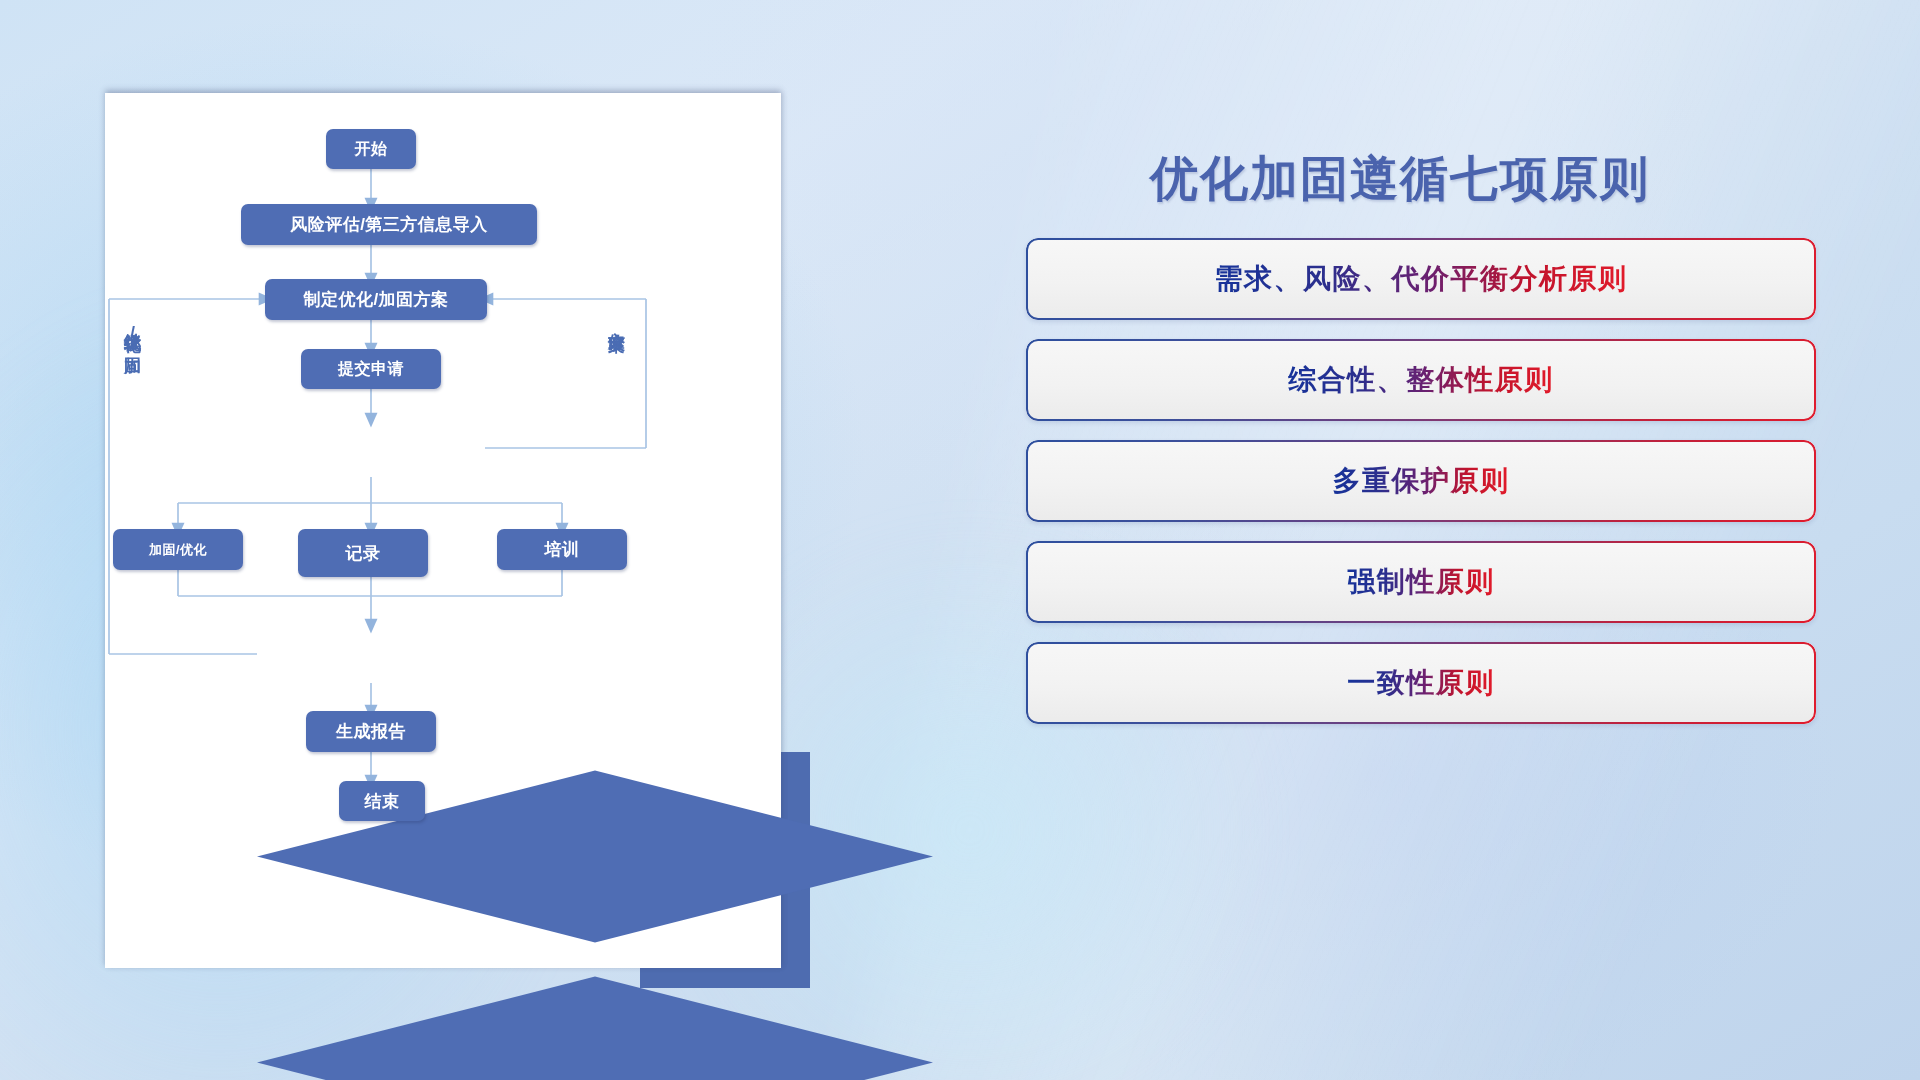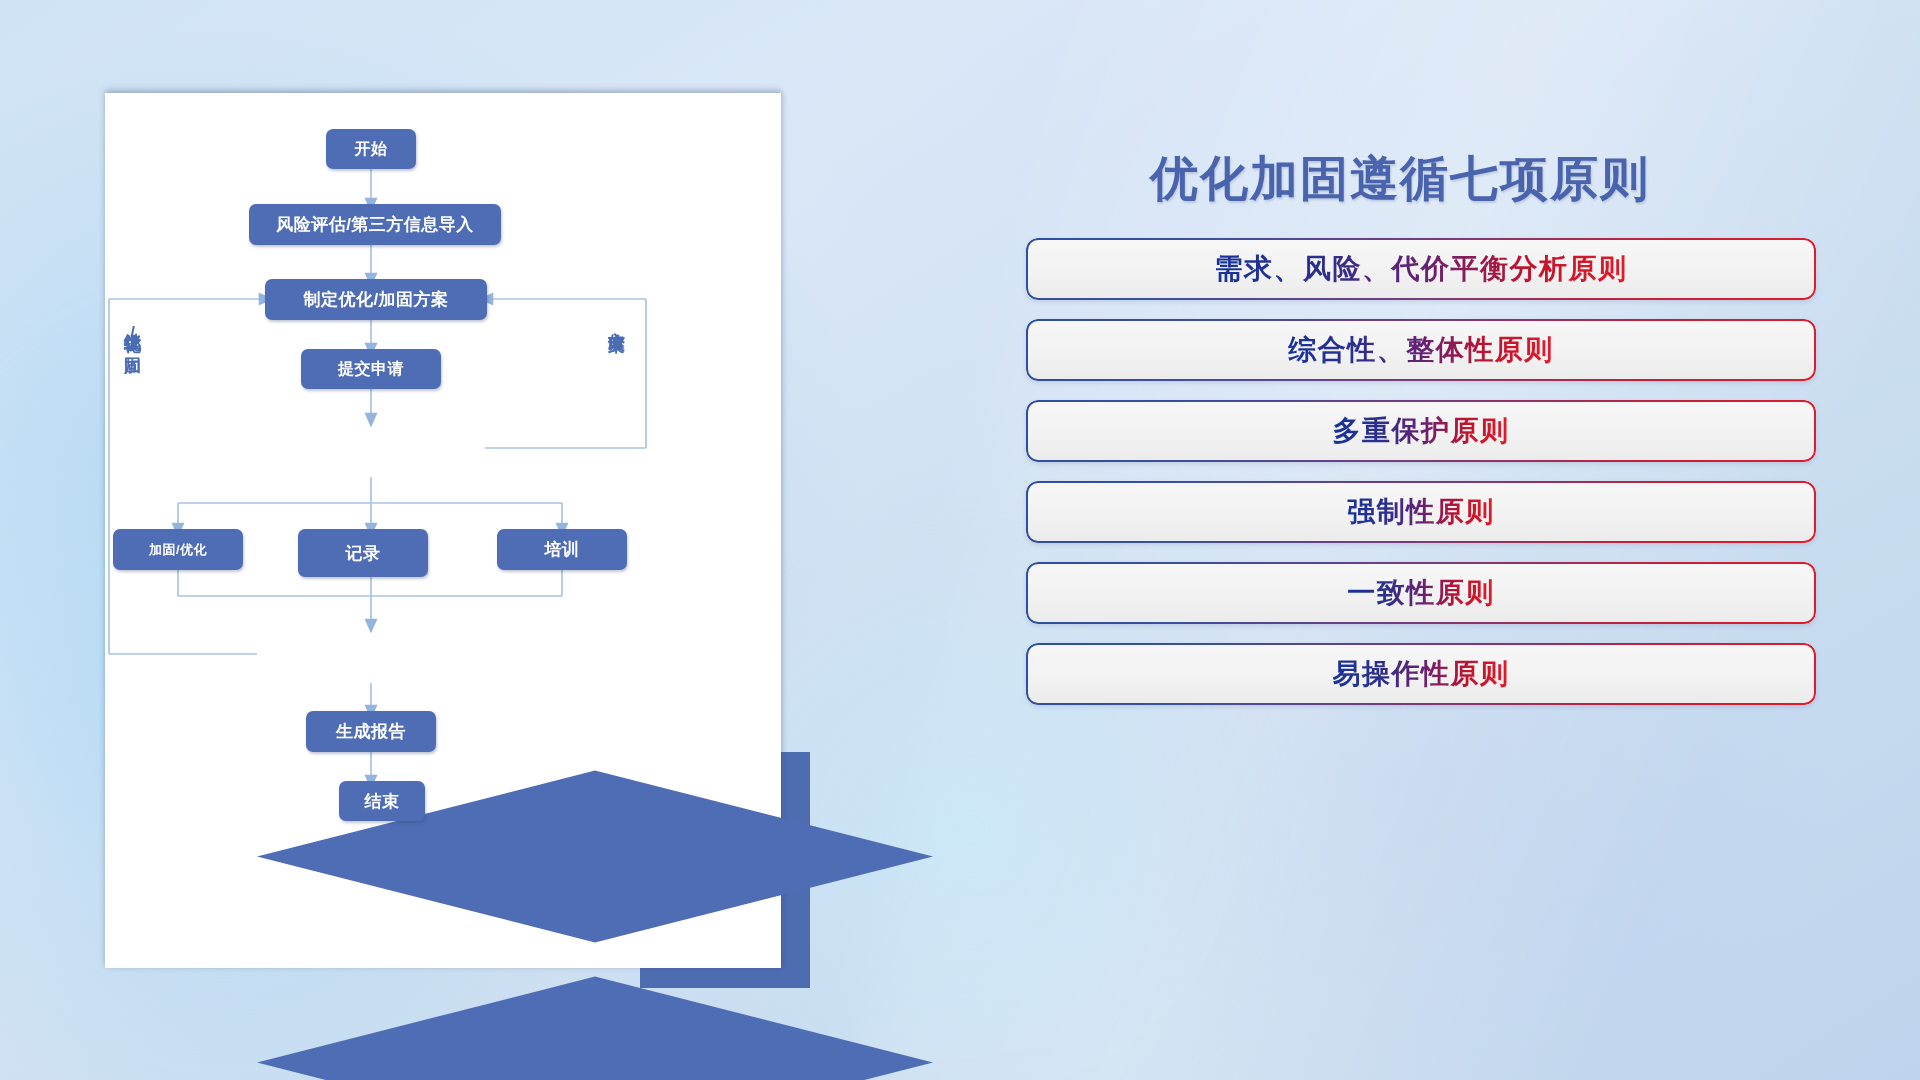--- a/index.html
+++ b/index.html
@@ -140,21 +140,21 @@
 
   .pill-list {
     position: absolute;
     left: 1026px;
     top: 238px;
     width: 790px;
   }
   .pill {
     position: relative;
     box-sizing: border-box;
-    height: 62px;
+    height: 82px;
     margin-bottom: 19px;
     border-radius: 12px;
     background: linear-gradient(180deg, #f7f7f7 0%, #f2f2f2 55%, #ebebeb 100%);
     display: flex;
     align-items: center;
     justify-content: center;
     box-shadow: 0 2px 4px rgba(70,90,140,0.16);
   }
   
   .pill::before {
@@ -238,21 +238,21 @@
           <line x1="380" y1="355" x2="541" y2="355"></line>
           <line x1="541" y1="355" x2="541" y2="206"></line>
           <line x1="541" y1="206" x2="382" y2="206" marker-end="url(#arrow)"></line>
         </g>
       </svg>
 
       <div class="node" style="left:221px; top:36px; width:90px; height:40px; font-size:16px;">
         <span>开始</span>
       </div>
 
-      <div class="node" style="left:144px; top:111px; width:252px; height:41px; font-size:17px;">
+      <div class="node" style="left:136px; top:111px; width:296px; height:41px; font-size:17px;">
         <span>风险评估/第三方信息导入</span>
       </div>
 
       <div class="node" style="left:160px; top:186px; width:222px; height:41px; font-size:17px;">
         <span>制定优化/加固方案</span>
       </div>
 
       <div class="node" style="left:196px; top:256px; width:140px; height:40px; font-size:16px;">
         <span>提交申请</span>
       </div>
@@ -316,19 +316,16 @@
     </div>
 
     <div class="pill">
       <span class="pill-text">强制性原则</span>
     </div>
 
     <div class="pill">
       <span class="pill-text">一致性原则</span>
     </div>
 
-    <div class="pill">
-      <span class="pill-text">易操作性原则</span>
-    </div>
 
   </div>
 
 </div>
 
 </body></html>

